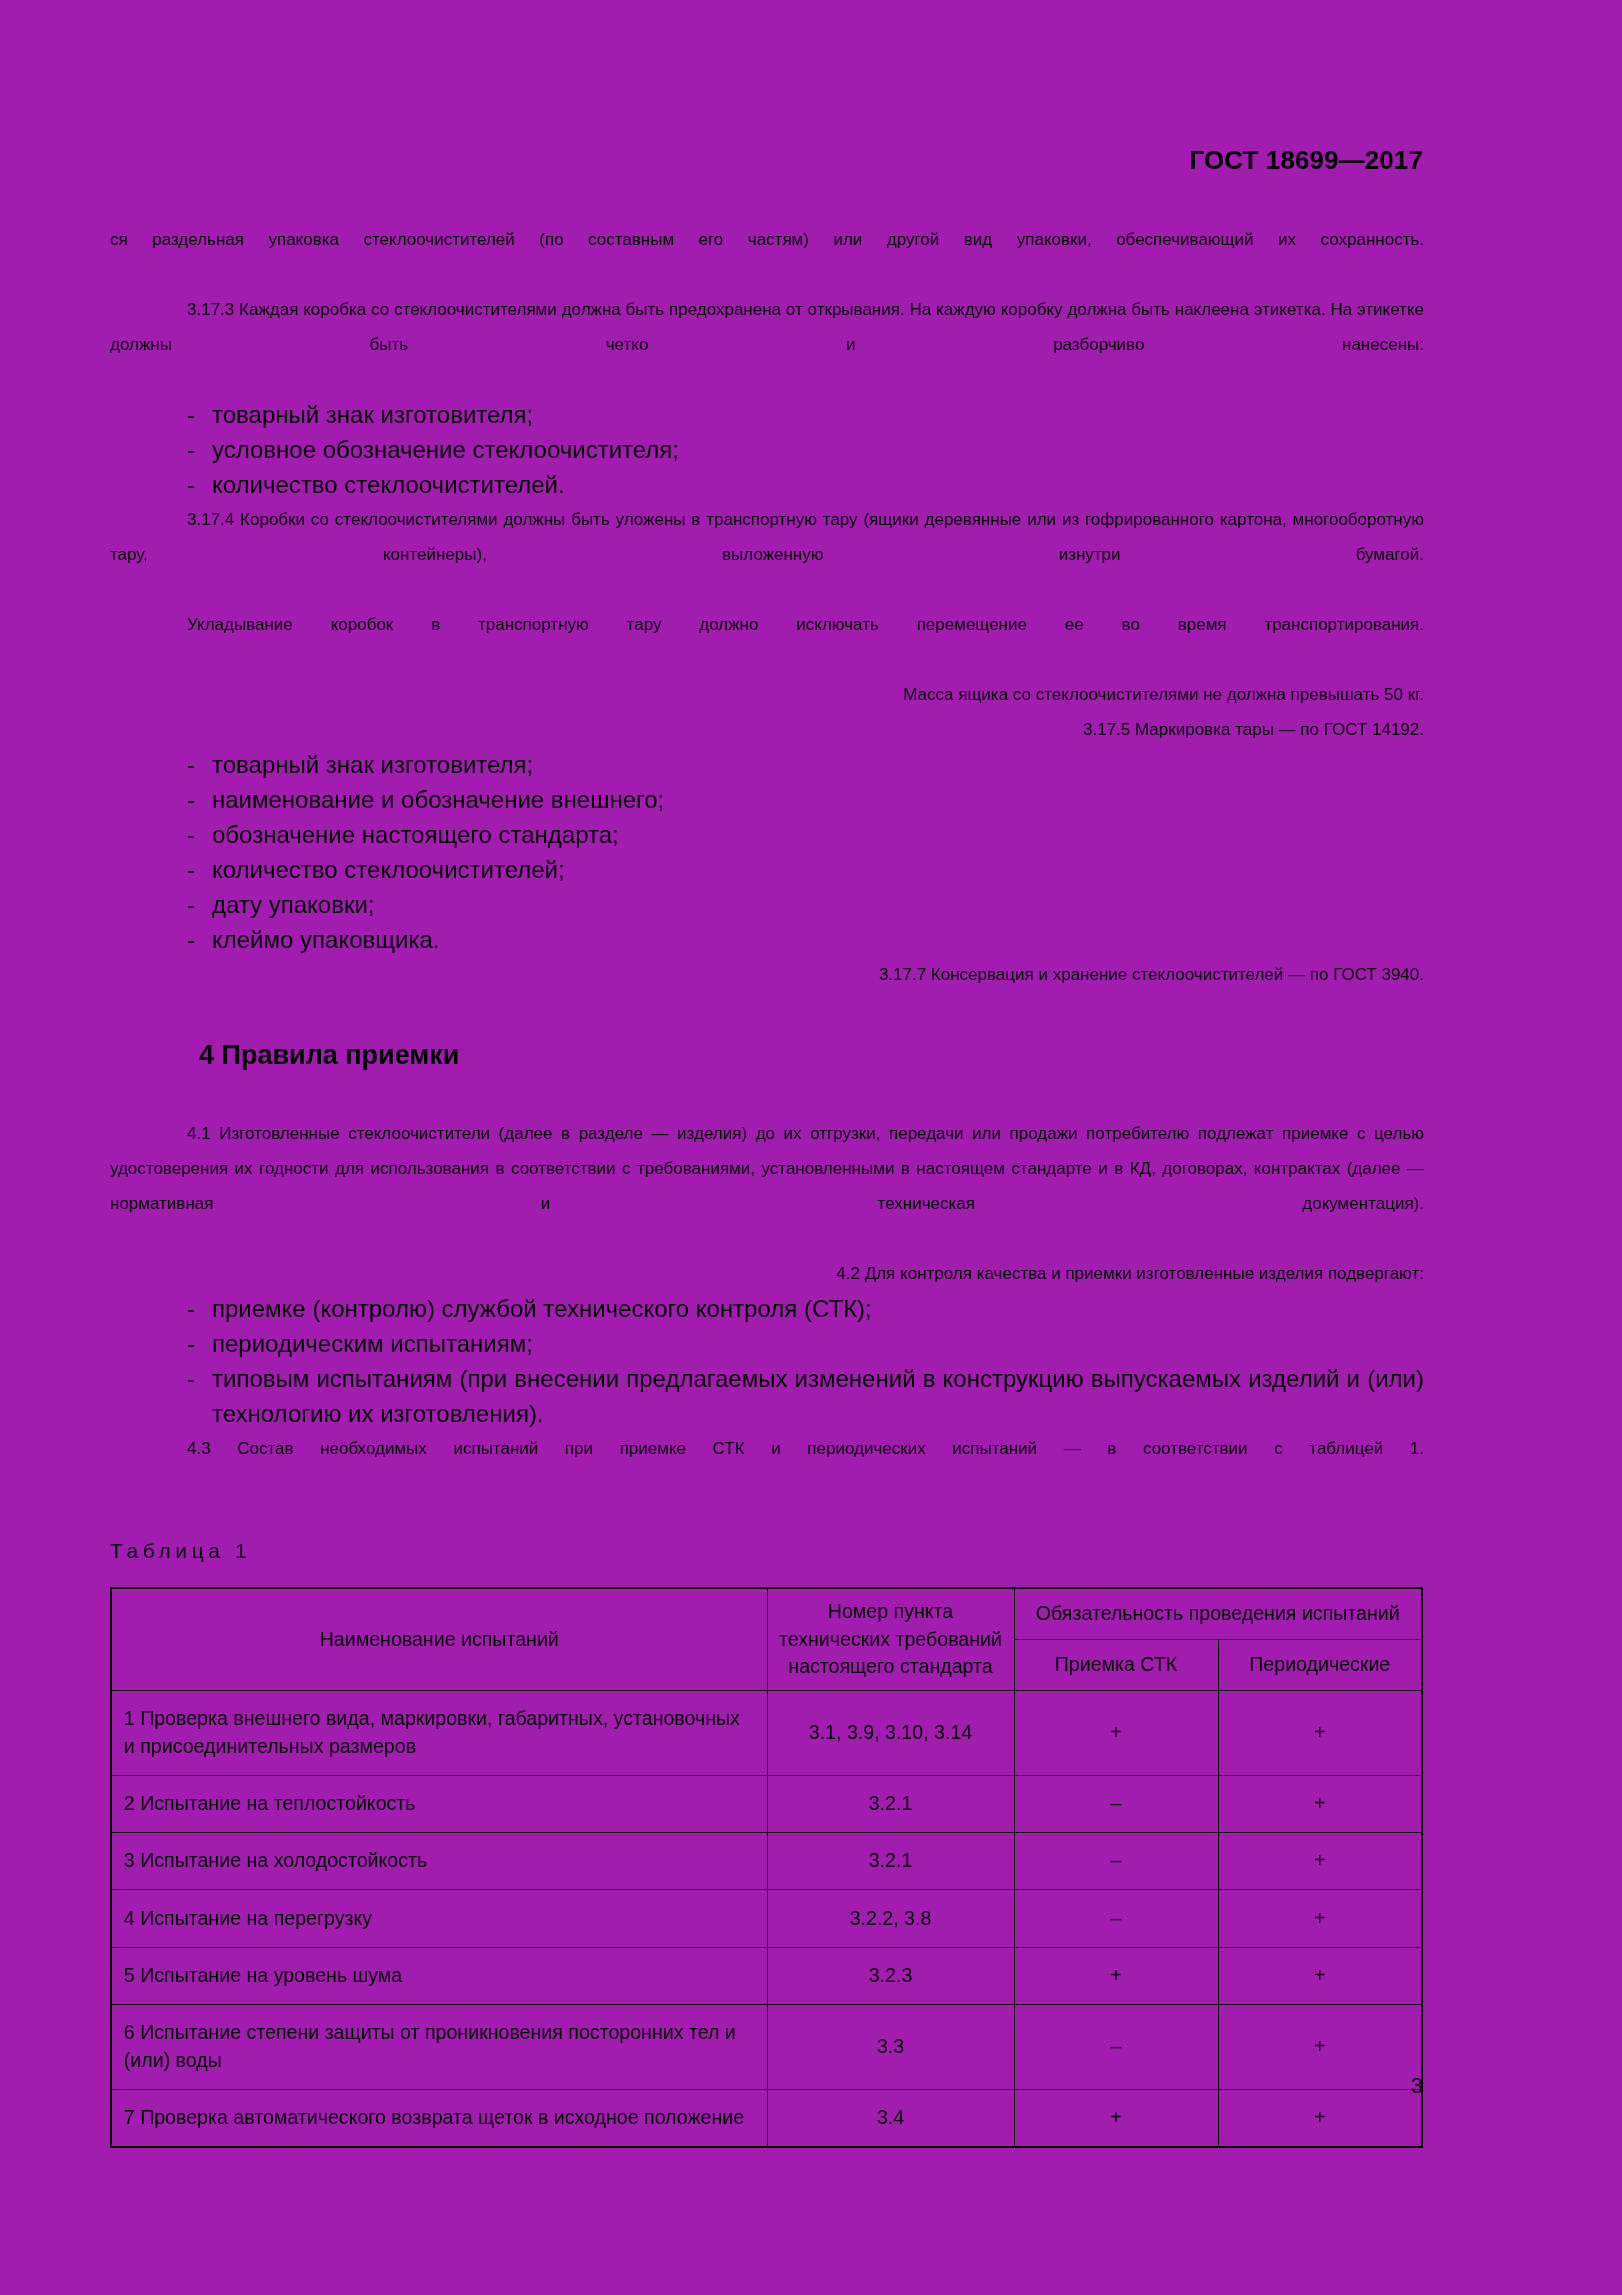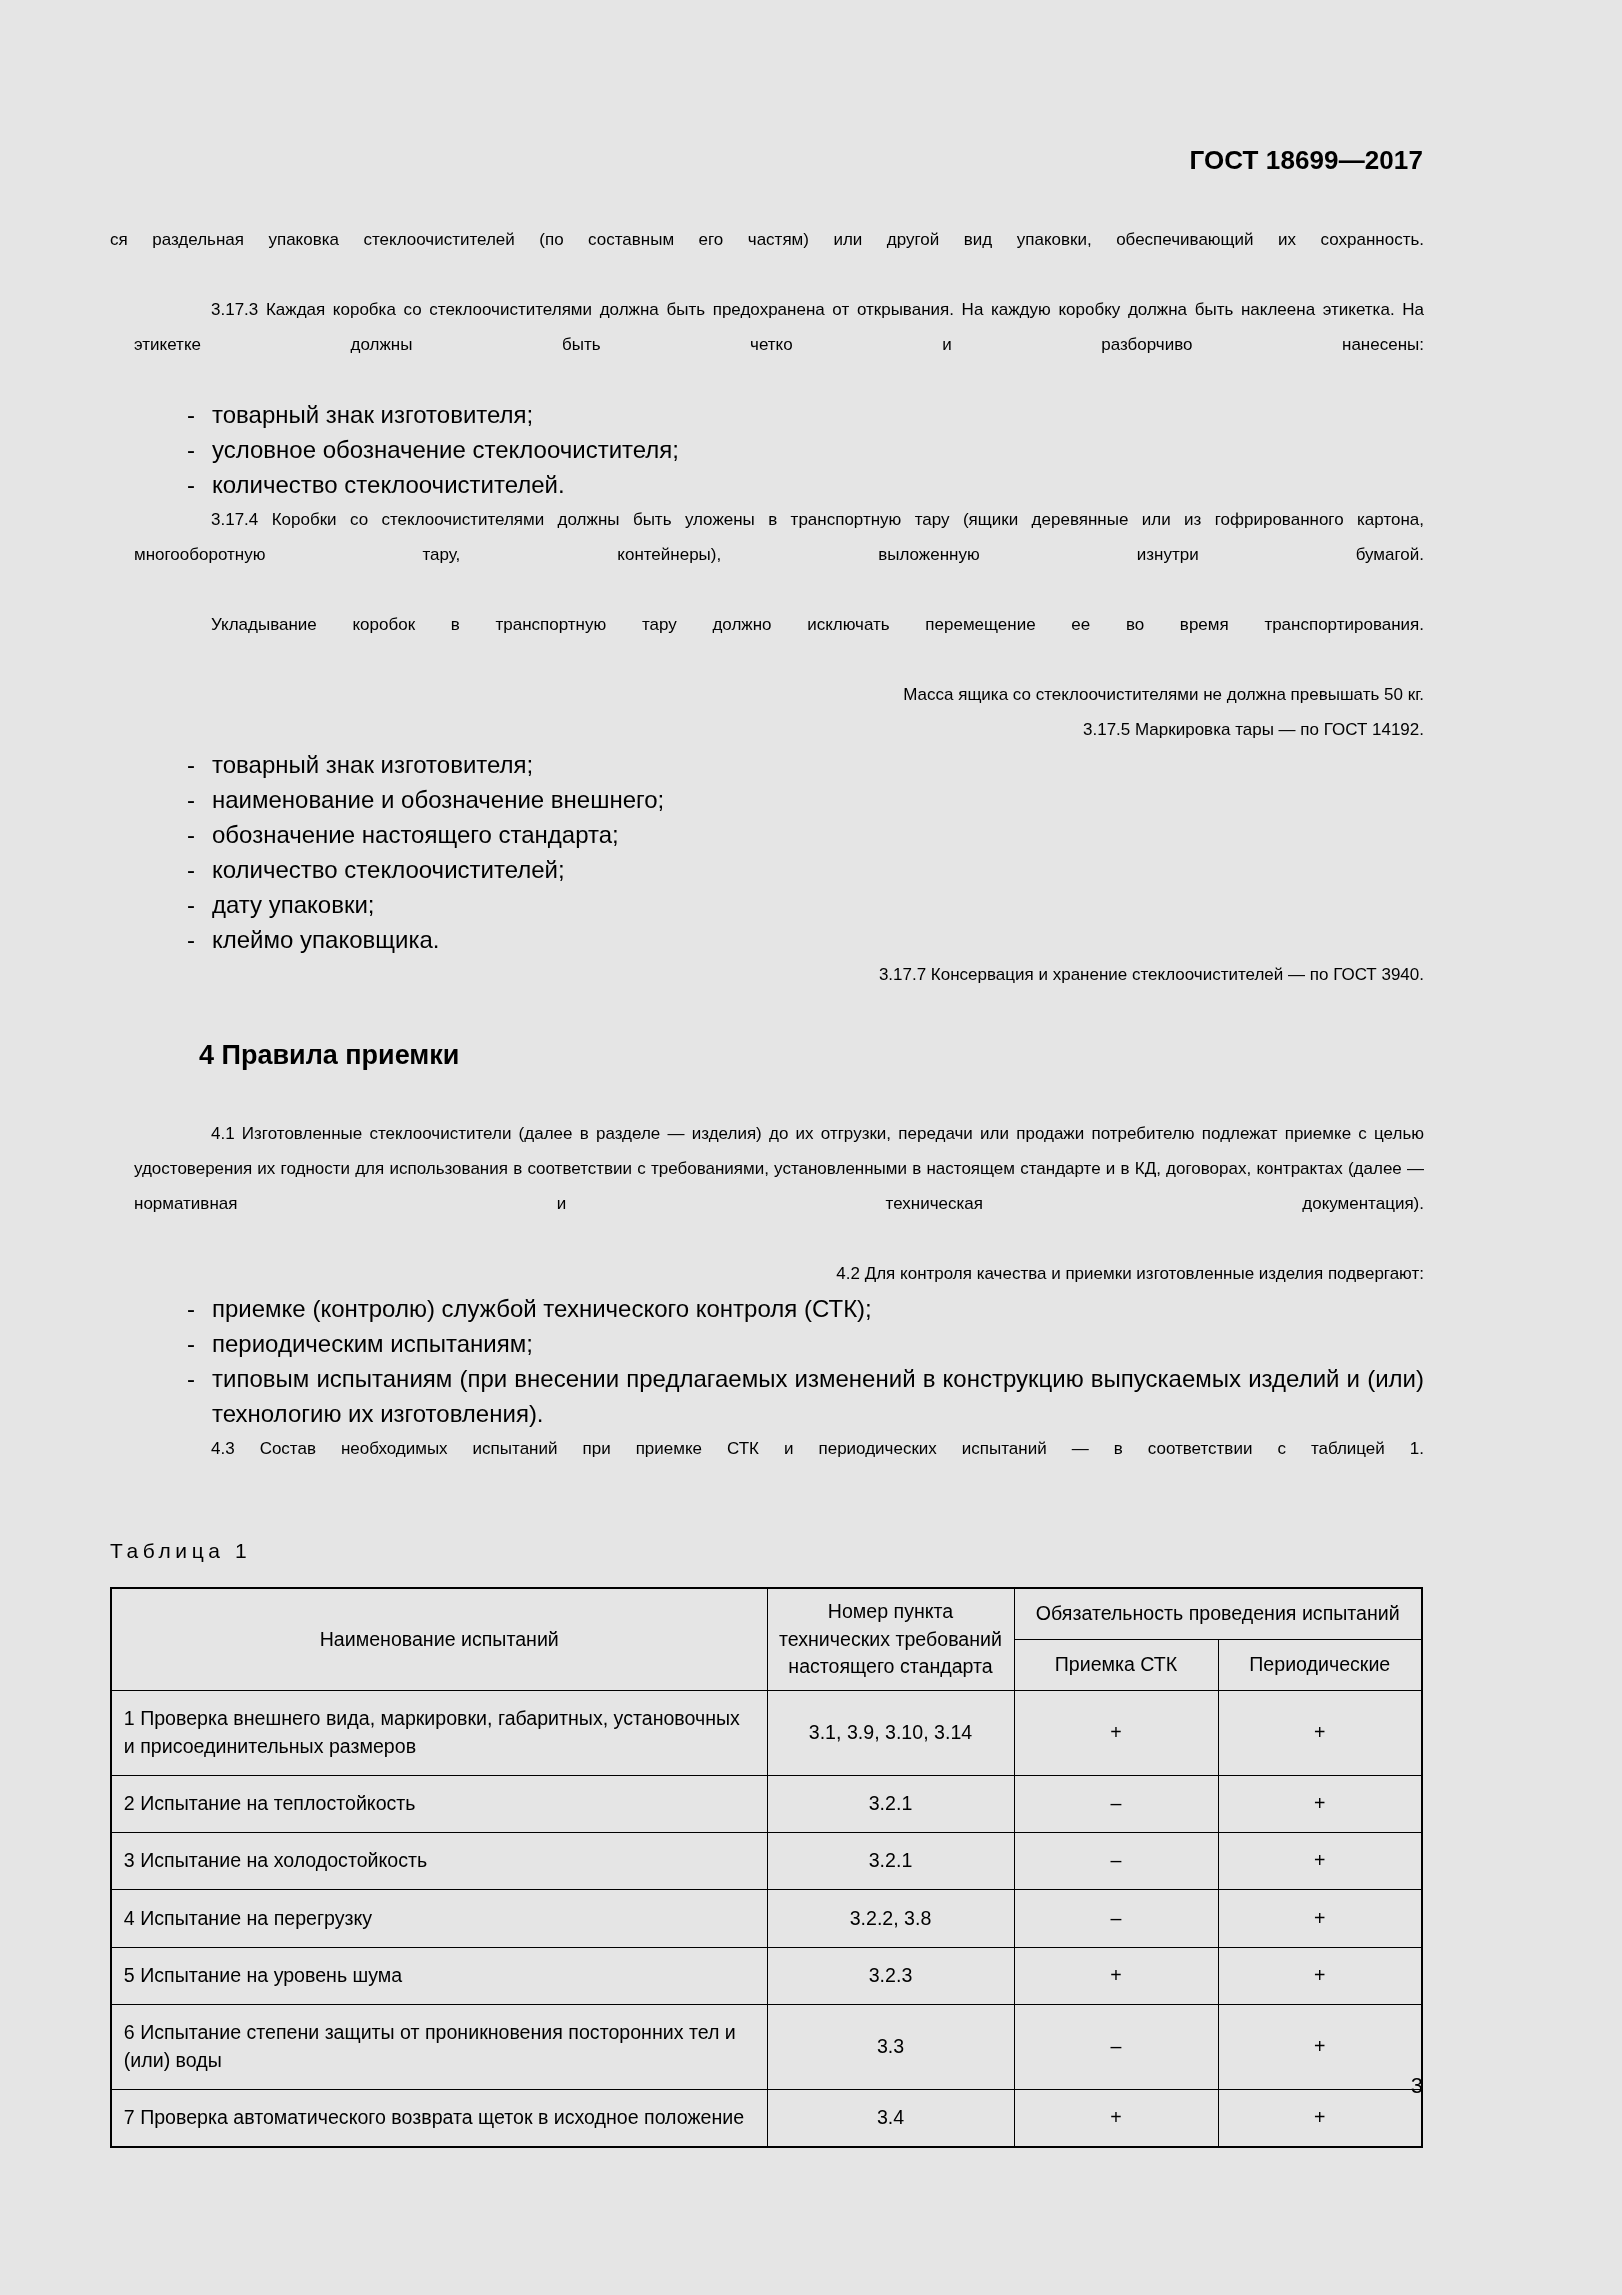--- a/index.html
+++ b/index.html
@@ -4,21 +4,21 @@
 <style>
   html, body {
     margin: 0;
     padding: 0;
     background: #ffffff;
   }
   .page {
     position: relative;
     width: 1623px;
     height: 2295px;
-    background: #e5e5e5;
+    background: #a21caf;
     font-family: "Liberation Sans", sans-serif;
     color: #000000;
     box-sizing: border-box;
     overflow: hidden;
   }
 
   
   .doc-header {
     position: absolute;
     top: 145px;
@@ -40,21 +40,20 @@
   p.para {
     margin: 0;
     font-size: 17px;
     line-height: 35px;
     text-align: justify;
     text-justify: inter-word;
     hyphens: manual;
   }
   p.para.indent {
     text-indent: 77px;
-    margin-left: 24px;
   }
   p.para.noindent {
     text-indent: 0;
   }
   
   p.para::after {
     content: "";
     display: inline-block;
     width: 100%;
   }

